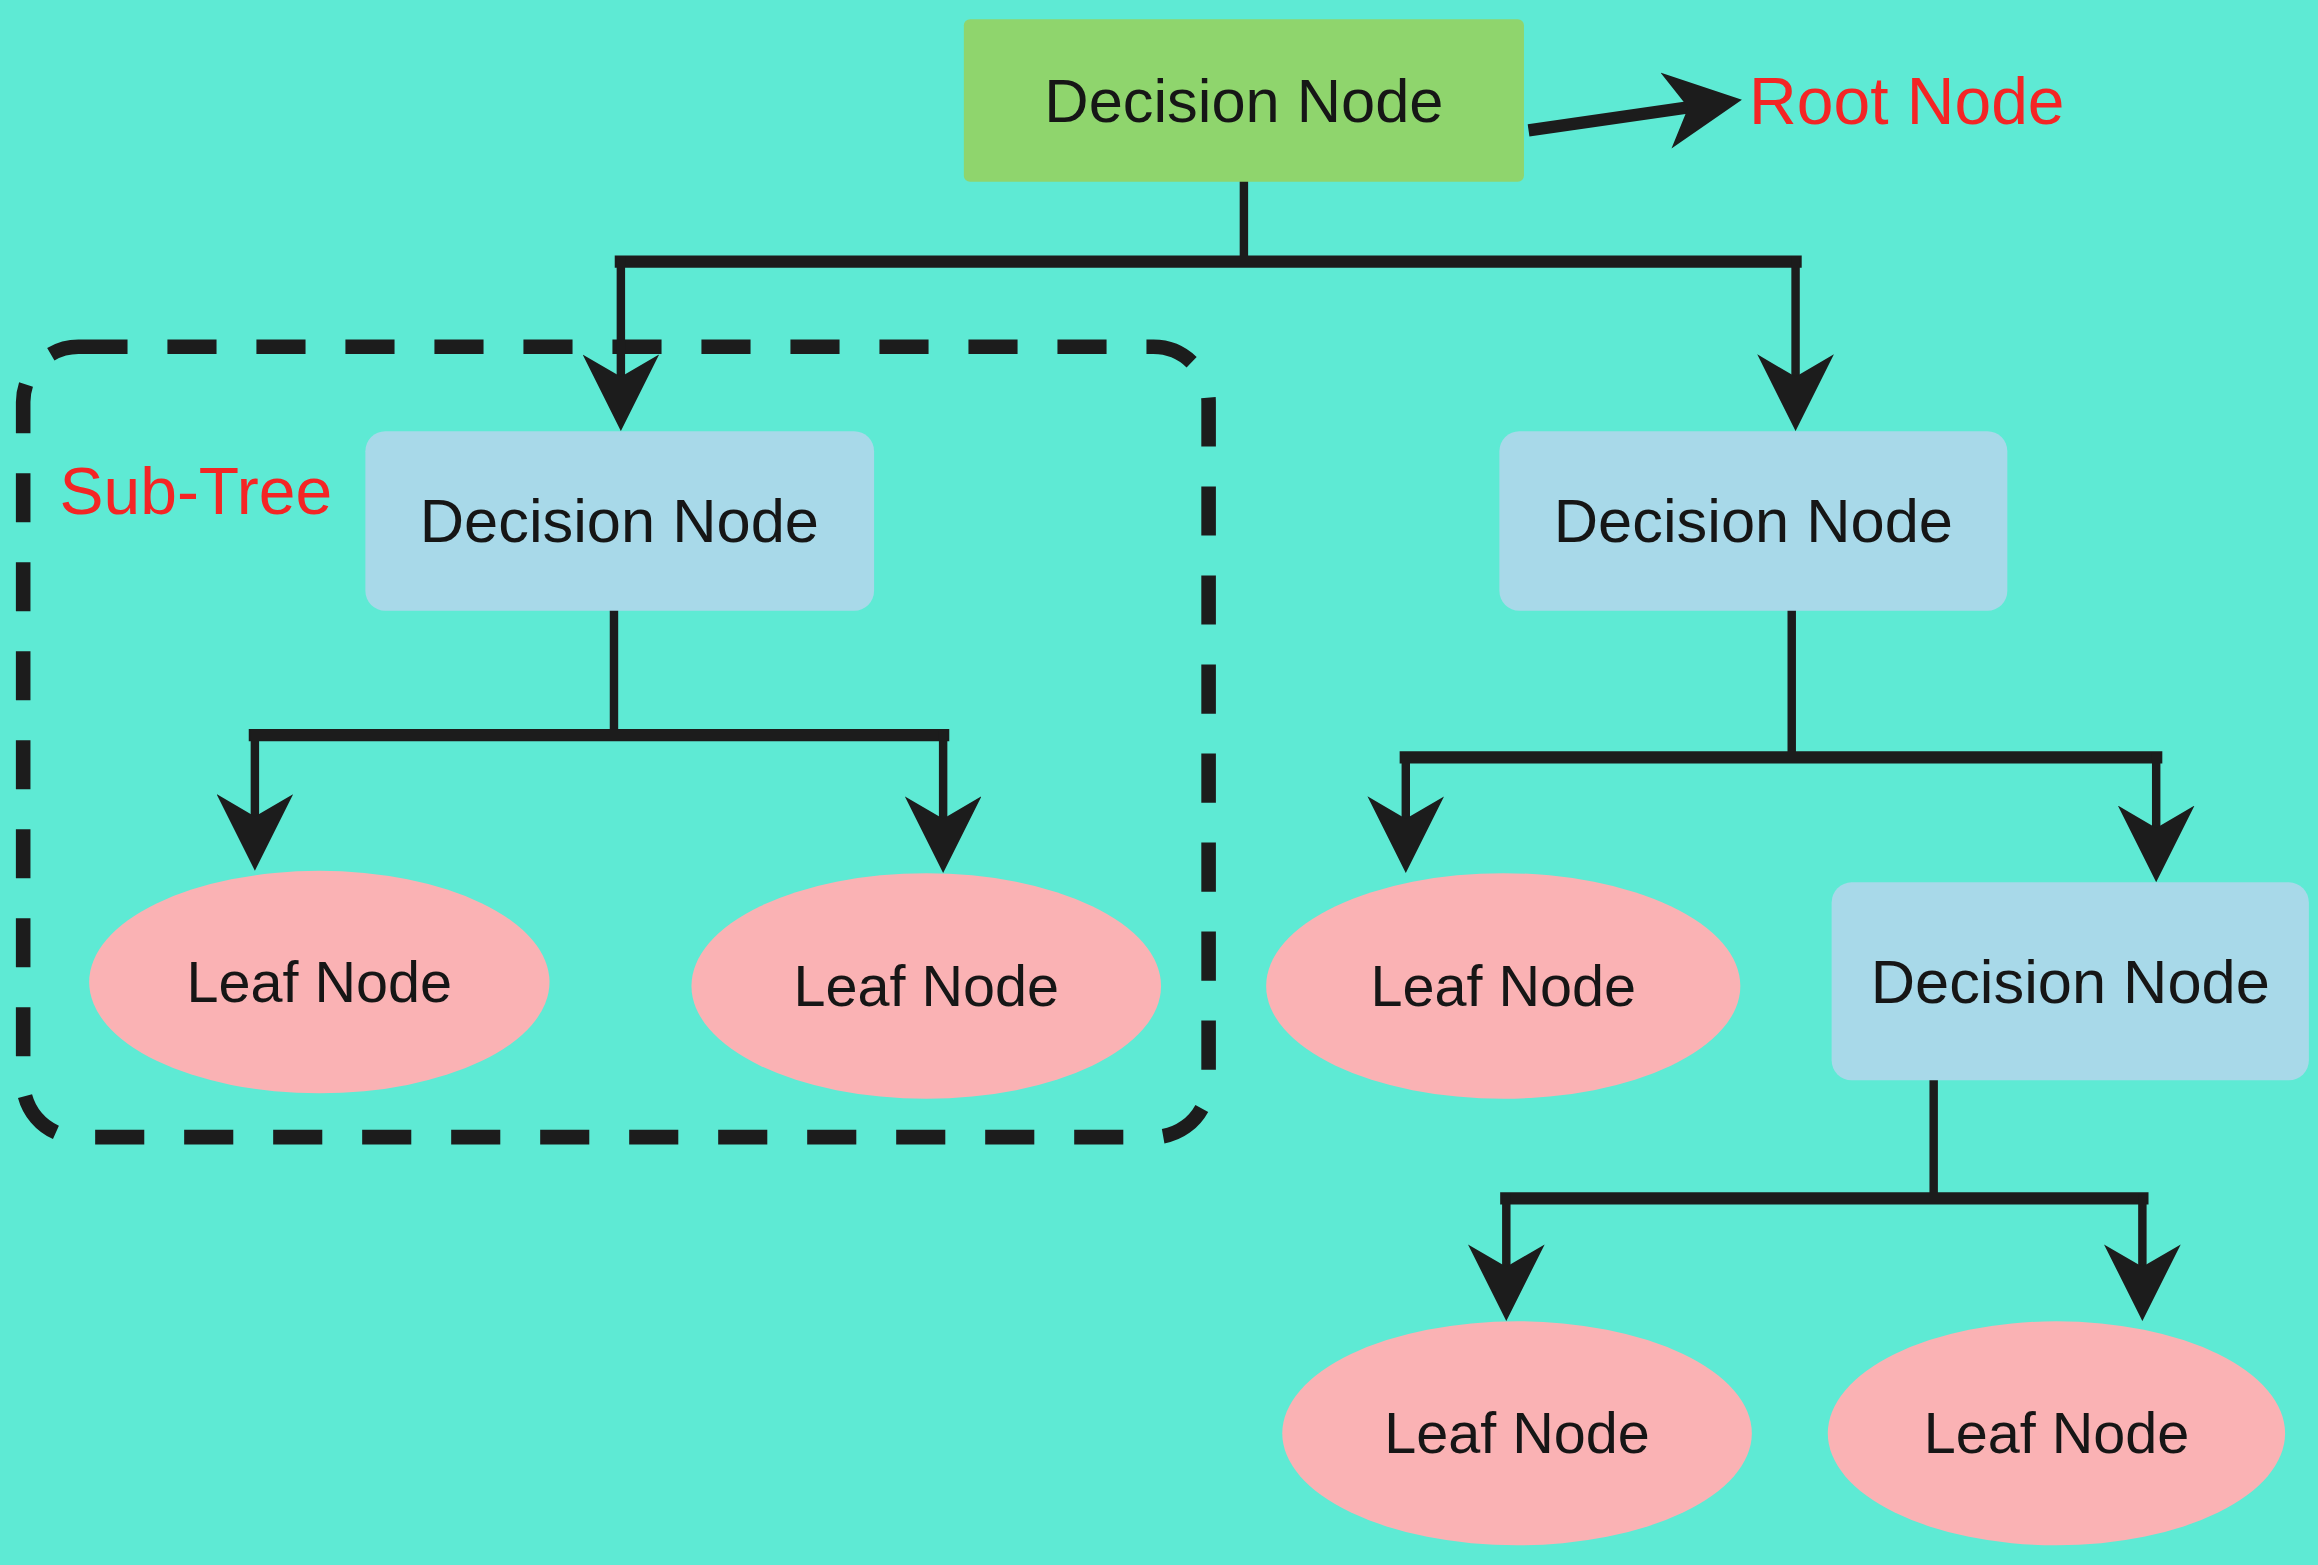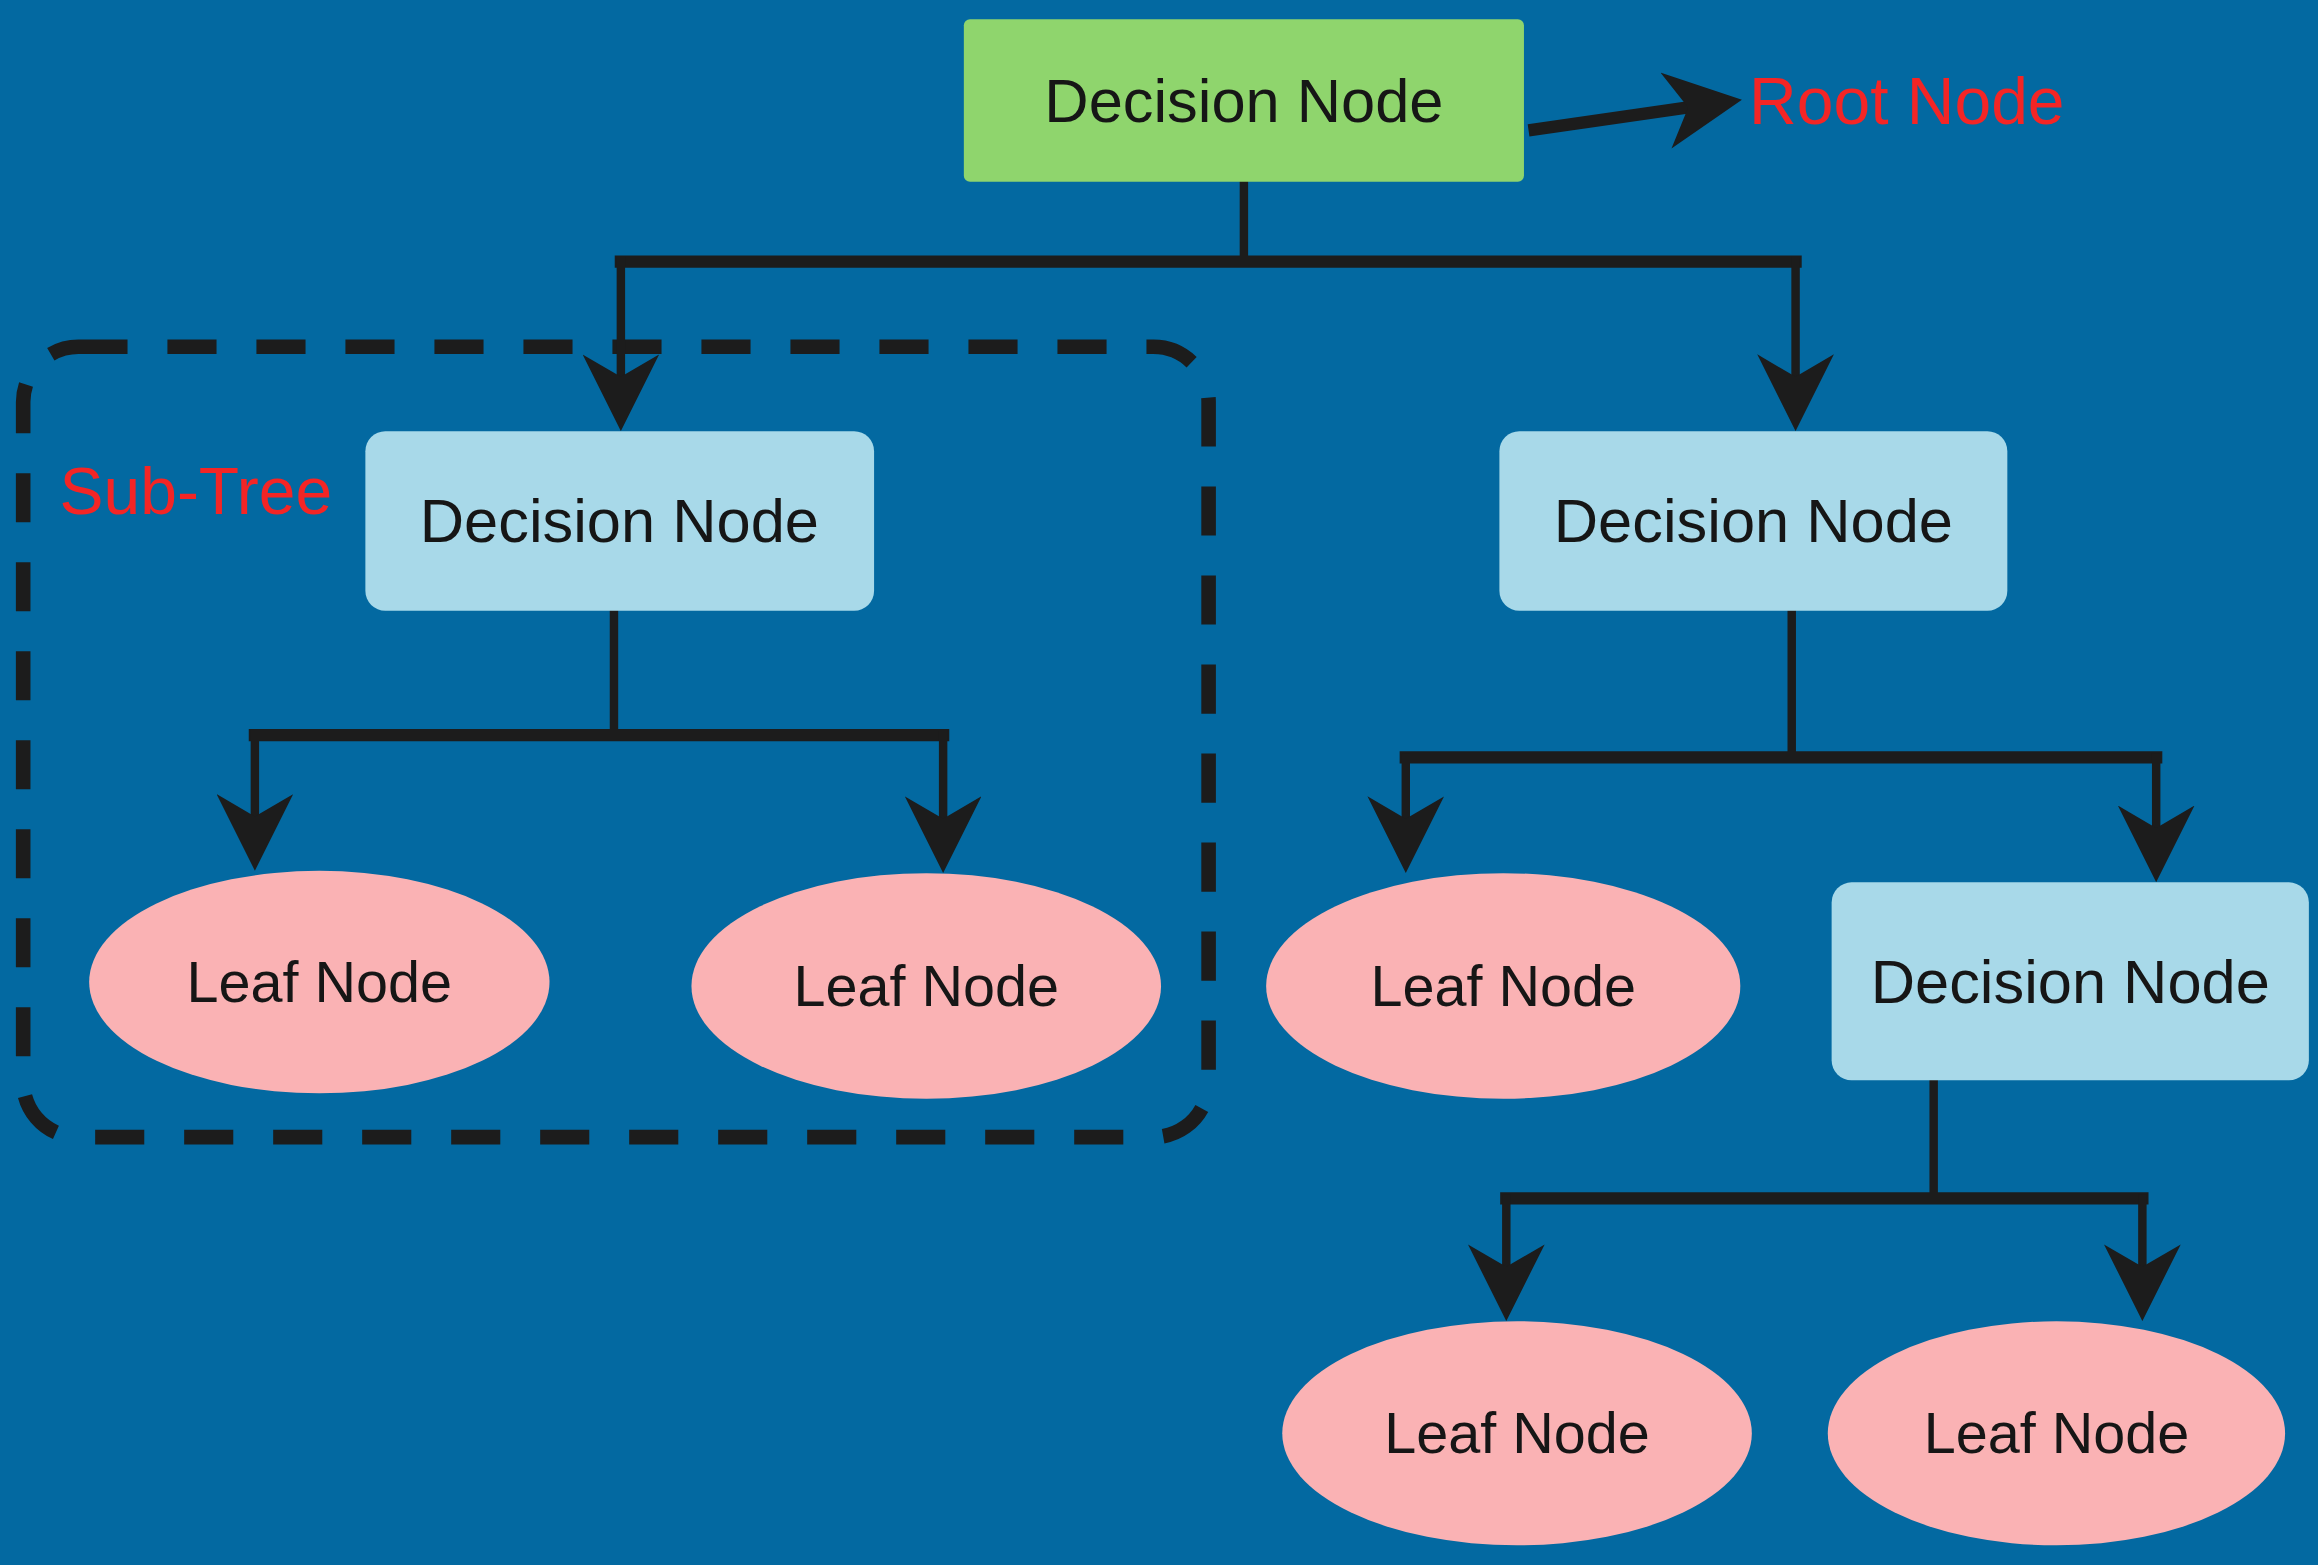--- a/index.html
+++ b/index.html
@@ -4,21 +4,21 @@
 <style>
   html, body {
     margin: 0;
     padding: 0;
     background: #ffffff;
   }
   #stage {
     position: relative;
     width: 2319px;
     height: 1566px;
-    background: #0369a1;
+    background: #5eead4;
     overflow: hidden;
   }
   svg {
     display: block;
     width: 100%;
     height: 100%;
   }
   .node-label {
     font-family: "Liberation Sans", sans-serif;
     font-size: 80px;

